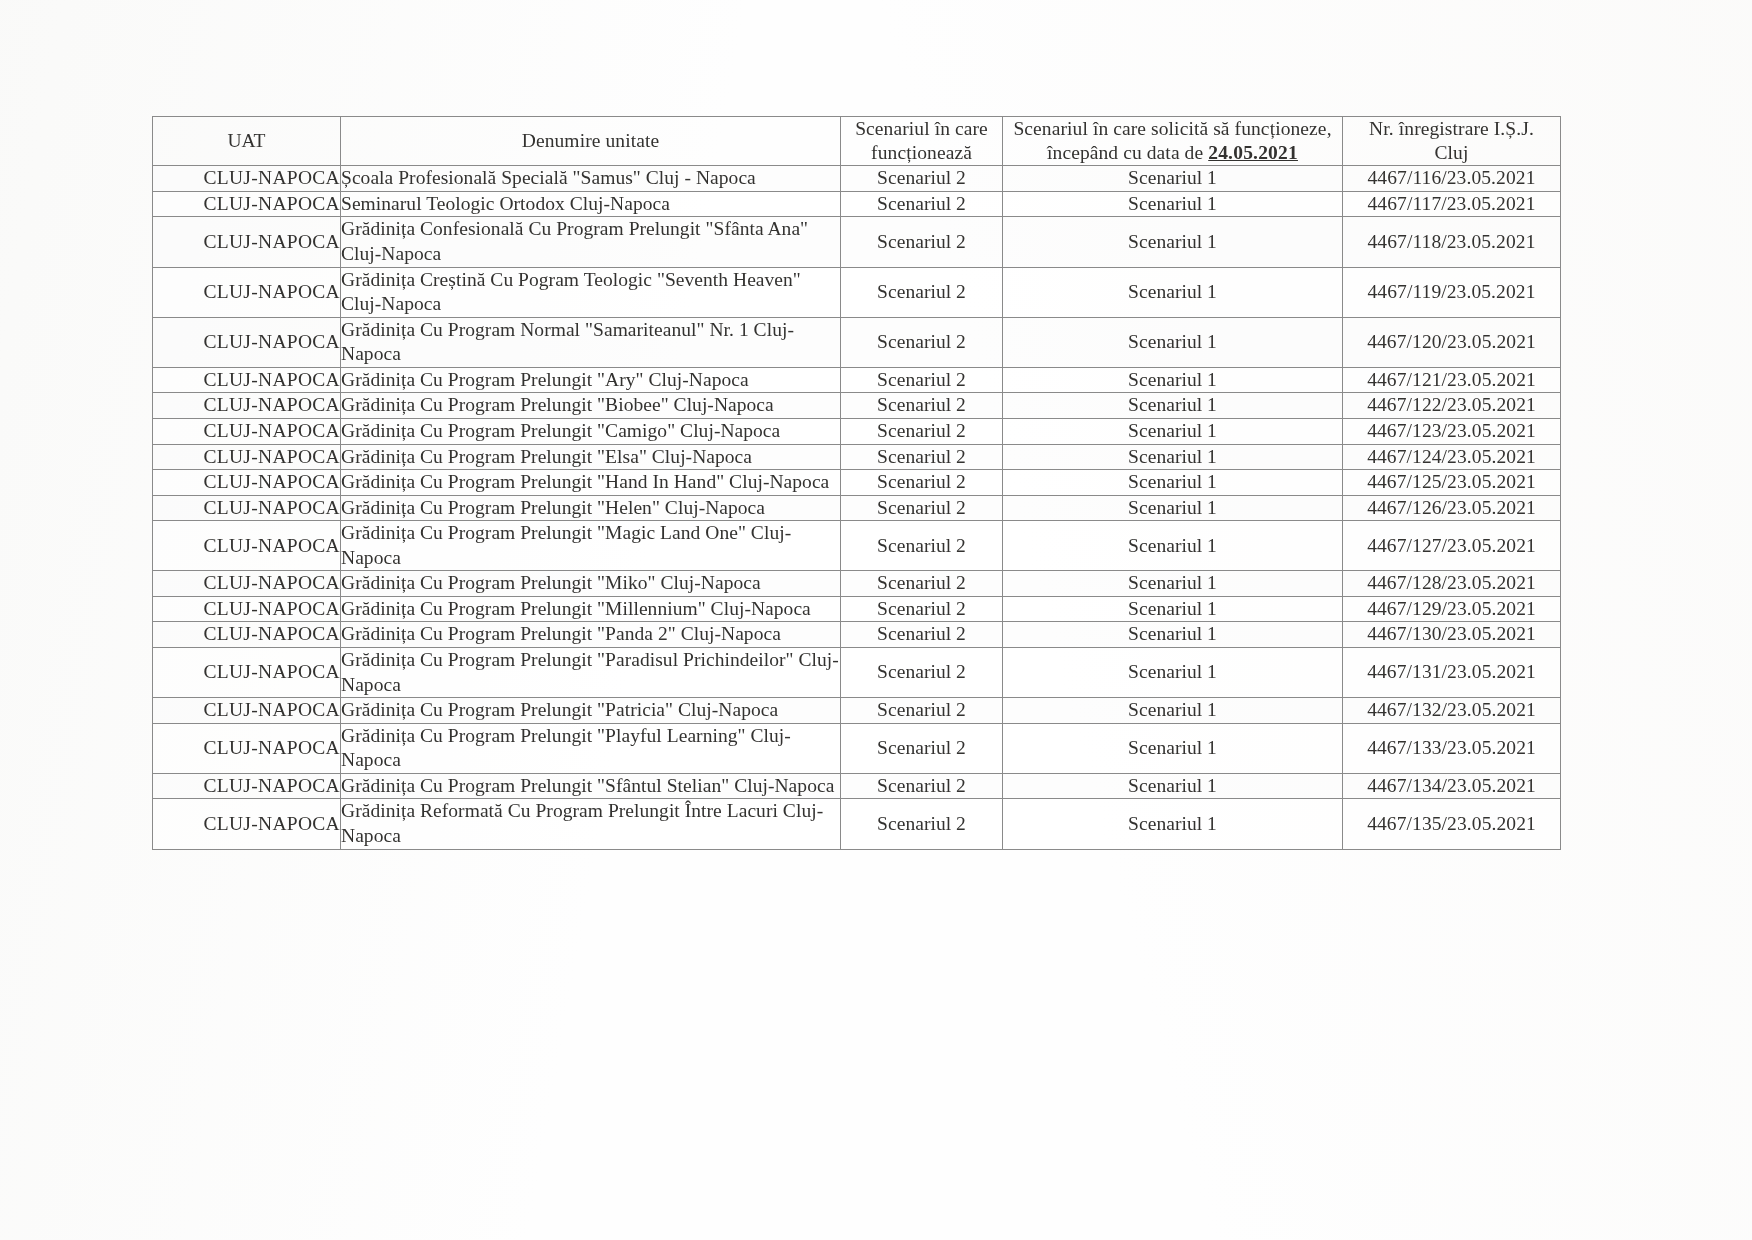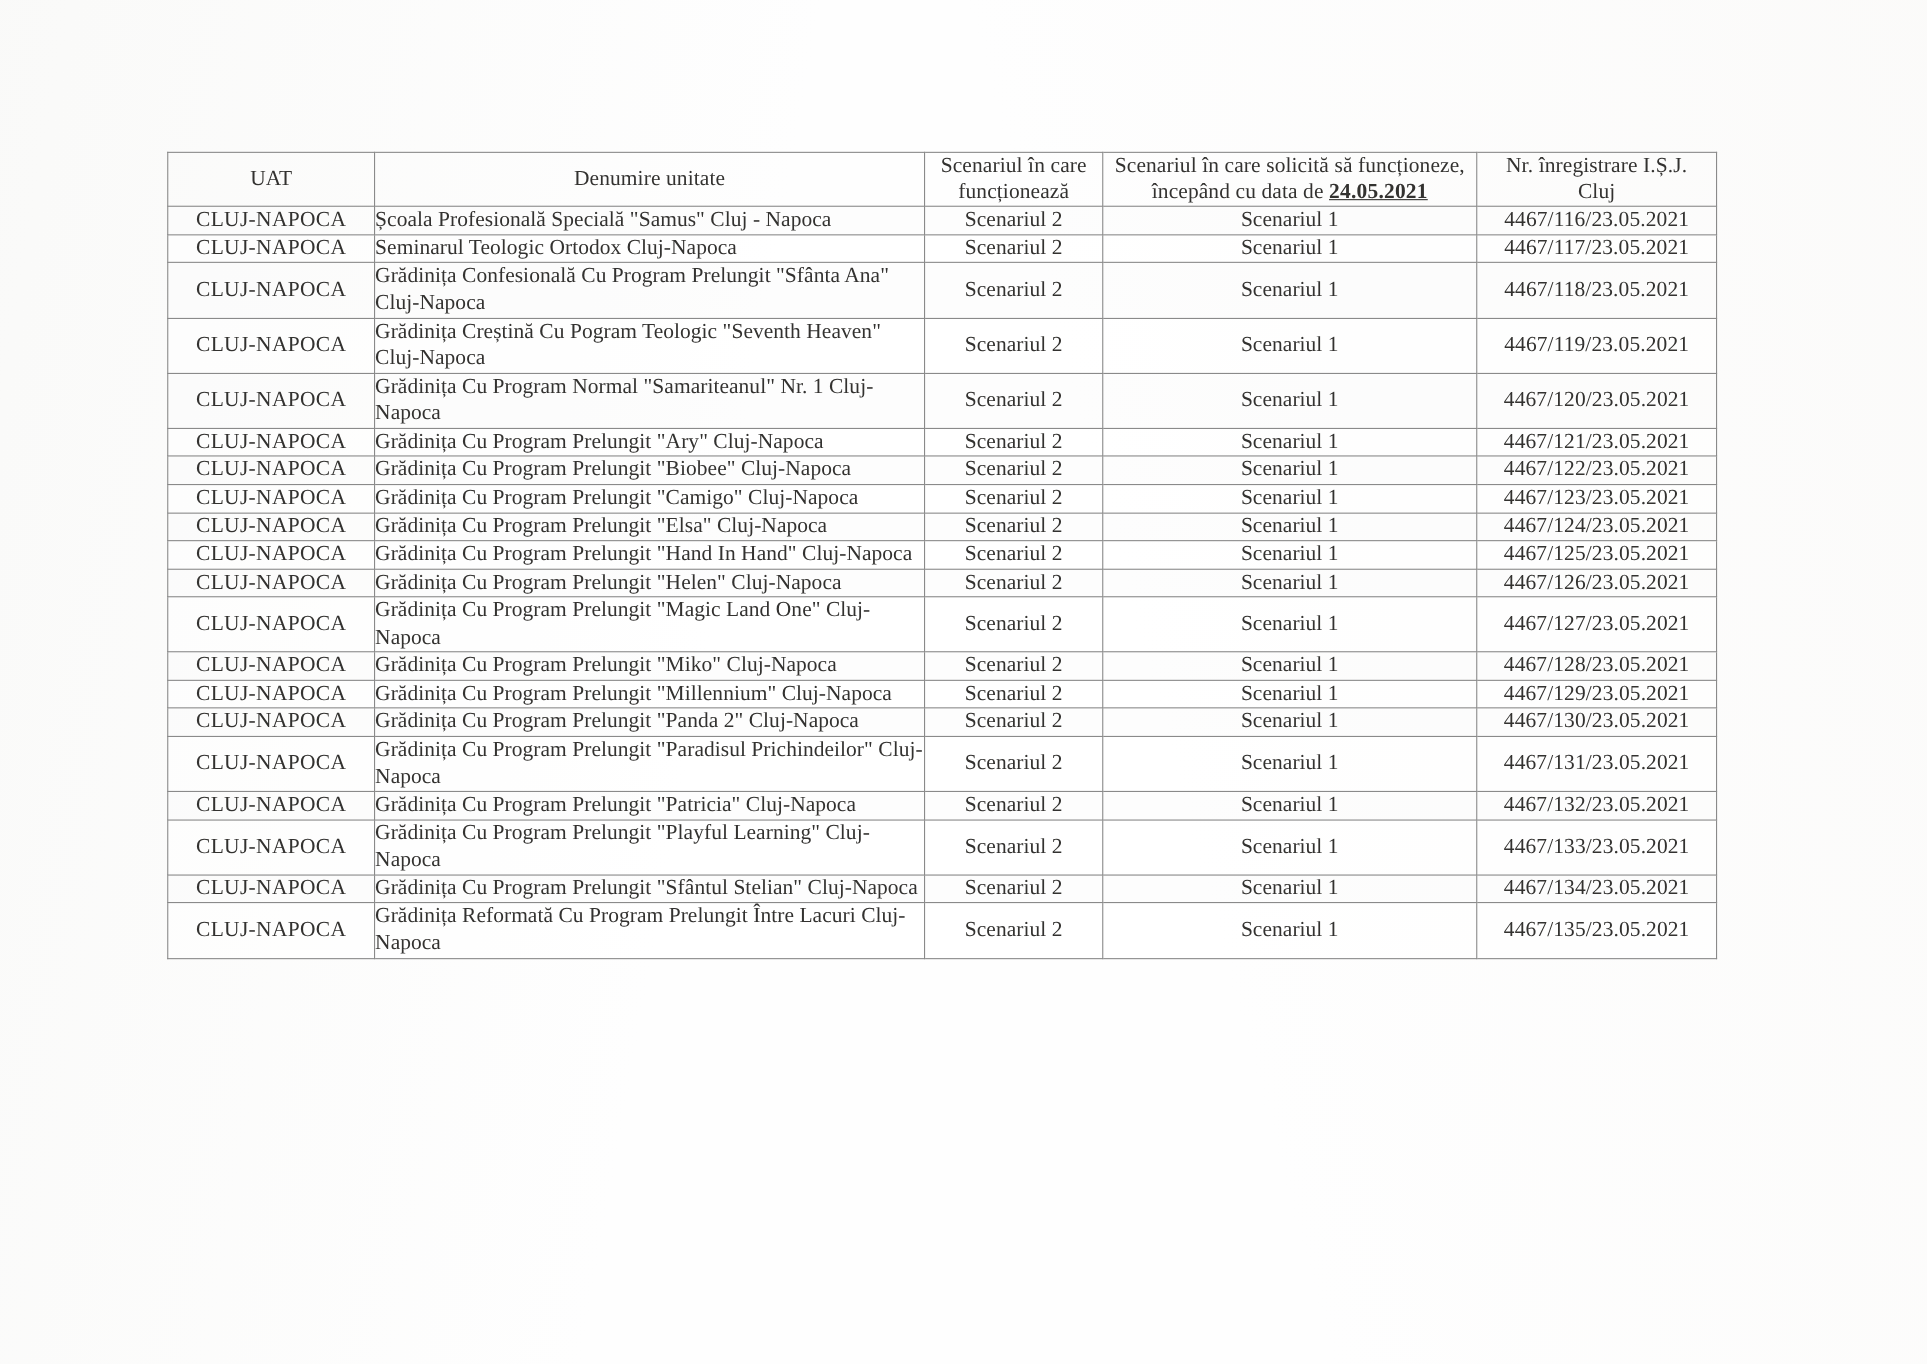--- a/index.html
+++ b/index.html
@@ -31,21 +31,21 @@
     position: absolute;
     left: 0;
     top: 0;
     width: 1752px;
     height: 1240px;
   }
 
   .table-wrap {
     position: absolute;
     left: 122px;
-    top: 138px;
+    top: 116px;
     width: 1408px;
     padding-left: 30px;
   }
 
   table.doc-table {
     border-collapse: collapse;
     width: 1408px;
     table-layout: fixed;
     background: transparent;
   }
@@ -83,21 +83,21 @@
     text-decoration: underline;
   }
 
   
   tbody td {
     font-size: 19.5px;
     line-height: 1.26;
     letter-spacing: 0.05px;
   }
   td.cell-uat {
-    text-align: center;
+    text-align: right;
     padding: 7px 6px;
     white-space: nowrap;
     letter-spacing: 0.3px;
     margin-top: 36px;
   }
   td.cell-name {
     text-align: left;
     padding: 6px 6px 6px 11px;
   }
   td.cell-current,

